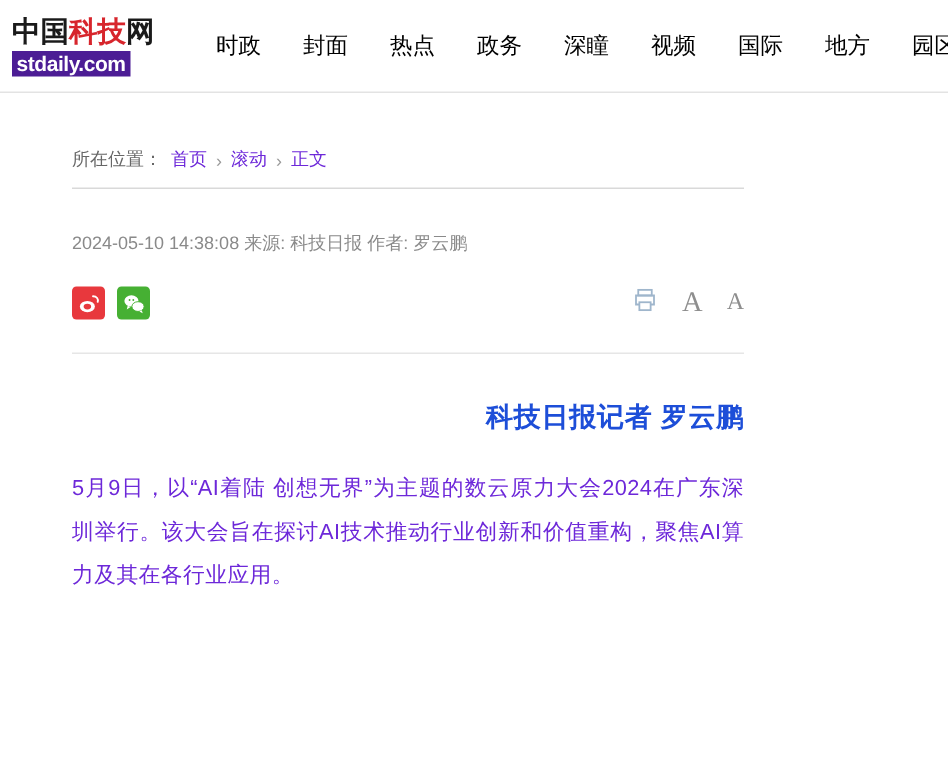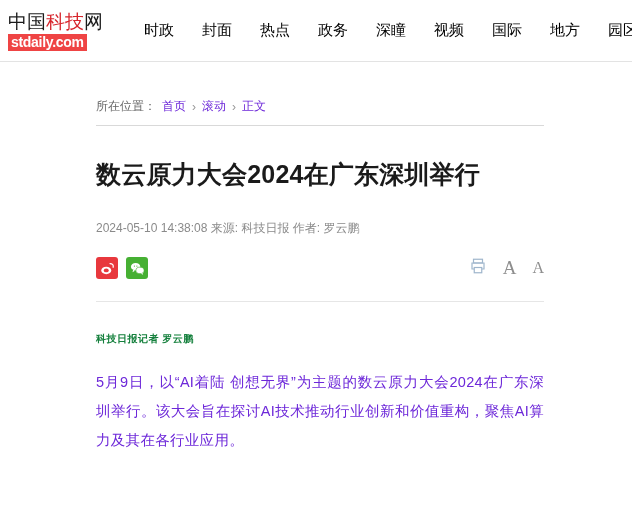--- a/index.html
+++ b/index.html
@@ -25,29 +25,29 @@
     box-sizing: border-box;
   }
   .logo {
     width: 108px;
     flex: 0 0 108px;
     line-height: 1;
     padding-top: 2px;
   }
   .logo-cn {
     font-size: 19px;
-    font-weight: normal;
+    font-weight: bold;
     letter-spacing: 0px;
     white-space: nowrap;
   }
   .logo-cn .blk { color: #1a1a1a; }
   .logo-cn .red { color: #d7252c; font-family: "Liberation Serif", serif; }
   .logo-en {
     margin-top: 3px;
-    background: #ef4444;
+    background: #4c1d95;
     color: #ffffff;
     font-size: 14px;
     font-weight: bold;
     padding: 1px 3px 2px 3px;
     display: inline-block;
     letter-spacing: -0.3px;
   }
   .main-nav {
     display: flex;
     align-items: center;
@@ -59,21 +59,20 @@
     color: #000000;
     white-space: nowrap;
     cursor: pointer;
   }
 
   
   .wrap {
     width: 544px;
     box-sizing: border-box;
     padding: 0 48px;
-    margin-left: 48px;
   }
   .breadcrumb {
     font-size: 12px;
     color: #666;
     padding-top: 36px;
     padding-bottom: 10px;
     display: flex;
     align-items: center;
     gap: 6px;
     border-bottom: 1px solid #d9d9d9;
@@ -122,24 +121,25 @@
   .font-btn {
     color: #8e8e8e;
     cursor: pointer;
     font-family: "Liberation Serif", serif;
   }
   .font-big { font-size: 19px; }
   .font-small { font-size: 16px; }
 
   .lead {
     margin-top: 30px;
-    font-size: 10px;
-    font-weight: bold;
-    color: #15803d;
+    font-size: 18px;
+    font-weight: bold;
+    color: #1d4ed8;
     letter-spacing: 0.5px;
+    text-align: right;
   }
   .para {
     margin-top: 22px;
     font-size: 14.5px;
     line-height: 2;
     color: #6d28d9;
     text-align: justify;
     letter-spacing: 0.3px;
   }
 </style>
@@ -173,21 +173,20 @@
 
   <div class="breadcrumb">
     <span>所在位置：</span>
     <span class="bc-link">首页</span>
     <span class="sep">›</span>
     <span class="bc-link">滚动</span>
     <span class="sep">›</span>
     <span class="bc-link">正文</span>
   </div>
 
-  <h1 class="article-title">数云原力大会2024在广东深圳举行</h1>
 
   <div class="meta-line">2024-05-10 14:38:08 来源: 科技日报 作者: 罗云鹏</div>
 
   <div class="tool-row">
 
     <div class="share-icons">
       <span class="share-btn share-sina">
         <svg width="15" height="15" viewBox="0 0 24 24" aria-hidden="true">
           <ellipse cx="10" cy="15" rx="8" ry="6" fill="#ffffff"></ellipse>
           <ellipse cx="10" cy="15" rx="4" ry="3" fill="#e8383d"></ellipse>

